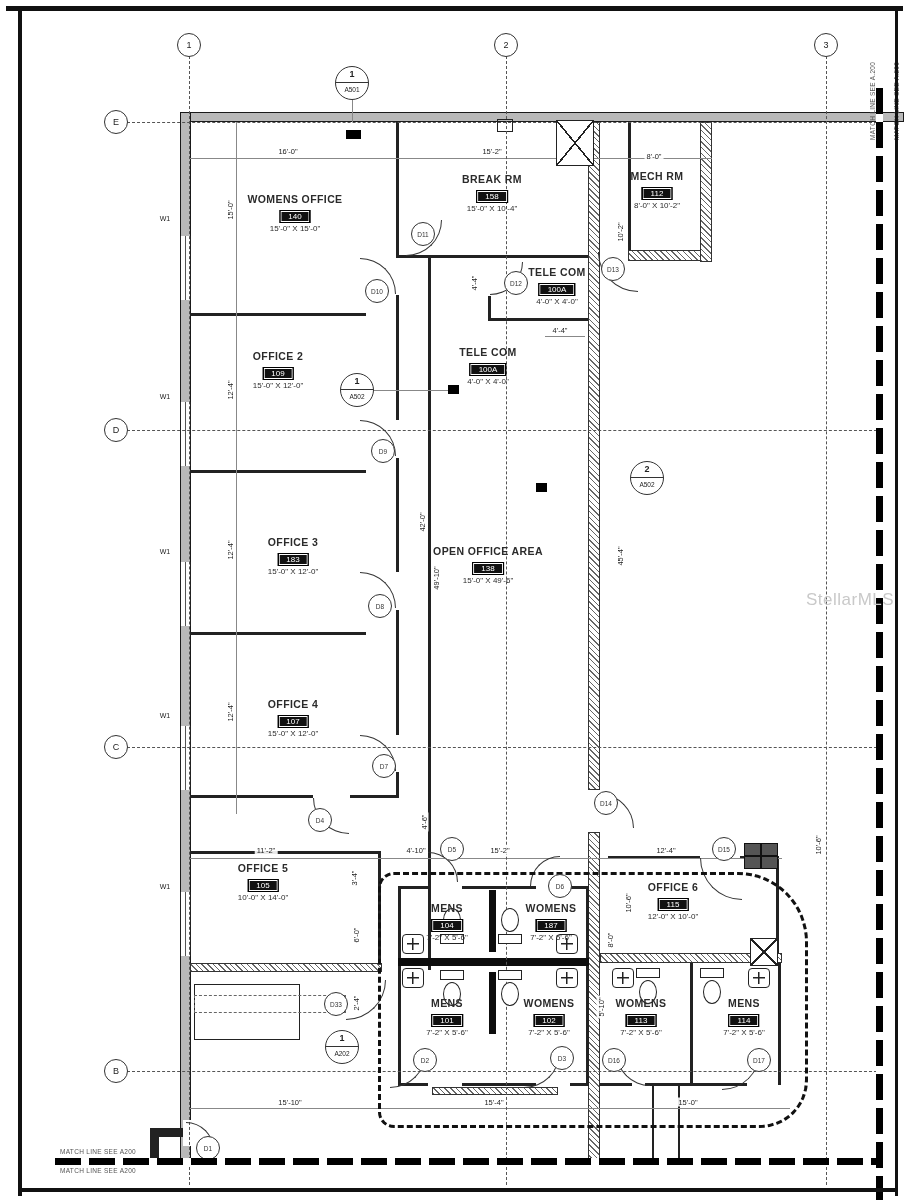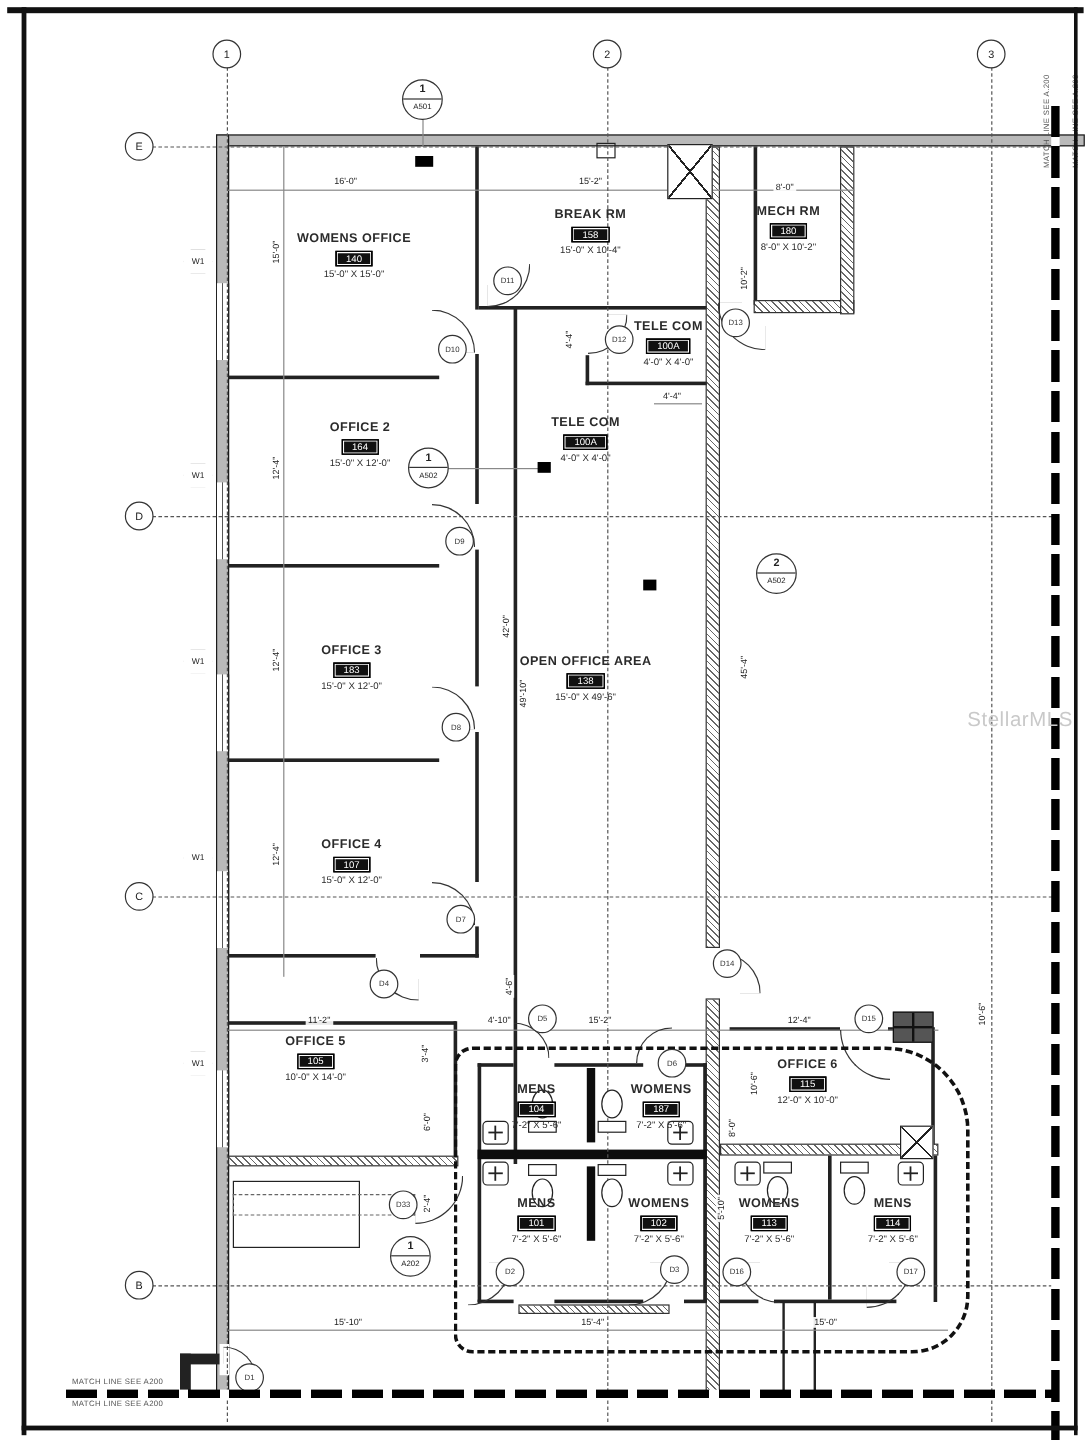--- a/index.html
+++ b/index.html
@@ -213,24 +213,24 @@
       <div class="arc arc-br" style="left: 346px; top: 980px; width: 40px; height: 40px;"></div>
       <div class="arc arc-br" style="left: 390px; top: 1052px; width: 36px; height: 36px;"></div>
       <div class="arc arc-br" style="left: 524px; top: 1052px; width: 36px; height: 36px;"></div>
       <div class="arc arc-bl" style="left: 616px; top: 1052px; width: 34px; height: 34px;"></div>
       <div class="arc arc-br" style="left: 722px; top: 1052px; width: 38px; height: 38px;"></div>
       <div class="arc arc-tr" style="left: 186px; top: 1122px; width: 28px; height: 28px;"></div>
     </div>
   <div id="layer-rooms">
       <div class="room" style="left: 295px; top: 193px;"><div class="rname">WOMENS OFFICE</div><div class="rnum">140</div><div class="rsize">15'-0" X 15'-0"</div></div>
       <div class="room" style="left: 492px; top: 173px;"><div class="rname">BREAK RM</div><div class="rnum">158</div><div class="rsize">15'-0" X 10'-4"</div></div>
-      <div class="room" style="left: 657px; top: 170px;"><div class="rname">MECH RM</div><div class="rnum">180</div><div class="rsize">8'-0" X 10'-2"</div></div>
+      <div class="room" style="left: 657px; top: 170px;"><div class="rname">MECH RM</div><div class="rnum">112</div><div class="rsize">8'-0" X 10'-2"</div></div>
       <div class="room" style="left: 557px; top: 266px;"><div class="rname">TELE COM</div><div class="rnum">100A</div><div class="rsize">4'-0" X 4'-0"</div></div>
       <div class="room" style="left: 488px; top: 346px;"><div class="rname">TELE COM</div><div class="rnum">100A</div><div class="rsize">4'-0" X 4'-0"</div></div>
-      <div class="room" style="left: 300px; top: 350px;"><div class="rname">OFFICE 2</div><div class="rnum">164</div><div class="rsize">15'-0" X 12'-0"</div></div>
+      <div class="room" style="left: 278px; top: 350px;"><div class="rname">OFFICE 2</div><div class="rnum">109</div><div class="rsize">15'-0" X 12'-0"</div></div>
       <div class="room" style="left: 293px; top: 536px;"><div class="rname">OFFICE 3</div><div class="rnum">183</div><div class="rsize">15'-0" X 12'-0"</div></div>
       <div class="room" style="left: 293px; top: 698px;"><div class="rname">OFFICE 4</div><div class="rnum">107</div><div class="rsize">15'-0" X 12'-0"</div></div>
       <div class="room" style="left: 488px; top: 545px;"><div class="rname">OPEN OFFICE AREA</div><div class="rnum">138</div><div class="rsize">15'-0" X 49'-6"</div></div>
       <div class="room" style="left: 263px; top: 862px;"><div class="rname">OFFICE 5</div><div class="rnum">105</div><div class="rsize">10'-0" X 14'-0"</div></div>
       <div class="room" style="left: 673px; top: 881px;"><div class="rname">OFFICE 6</div><div class="rnum">115</div><div class="rsize">12'-0" X 10'-0"</div></div>
       <div class="room" style="left: 447px; top: 902px;"><div class="rname">MENS</div><div class="rnum">104</div><div class="rsize">7'-2" X 5'-6"</div></div>
       <div class="room" style="left: 551px; top: 902px;"><div class="rname">WOMENS</div><div class="rnum">187</div><div class="rsize">7'-2" X 5'-6"</div></div>
       <div class="room" style="left: 447px; top: 997px;"><div class="rname">MENS</div><div class="rnum">101</div><div class="rsize">7'-2" X 5'-6"</div></div>
       <div class="room" style="left: 549px; top: 997px;"><div class="rname">WOMENS</div><div class="rnum">102</div><div class="rsize">7'-2" X 5'-6"</div></div>
       <div class="room" style="left: 641px; top: 997px;"><div class="rname">WOMENS</div><div class="rnum">113</div><div class="rsize">7'-2" X 5'-6"</div></div>

